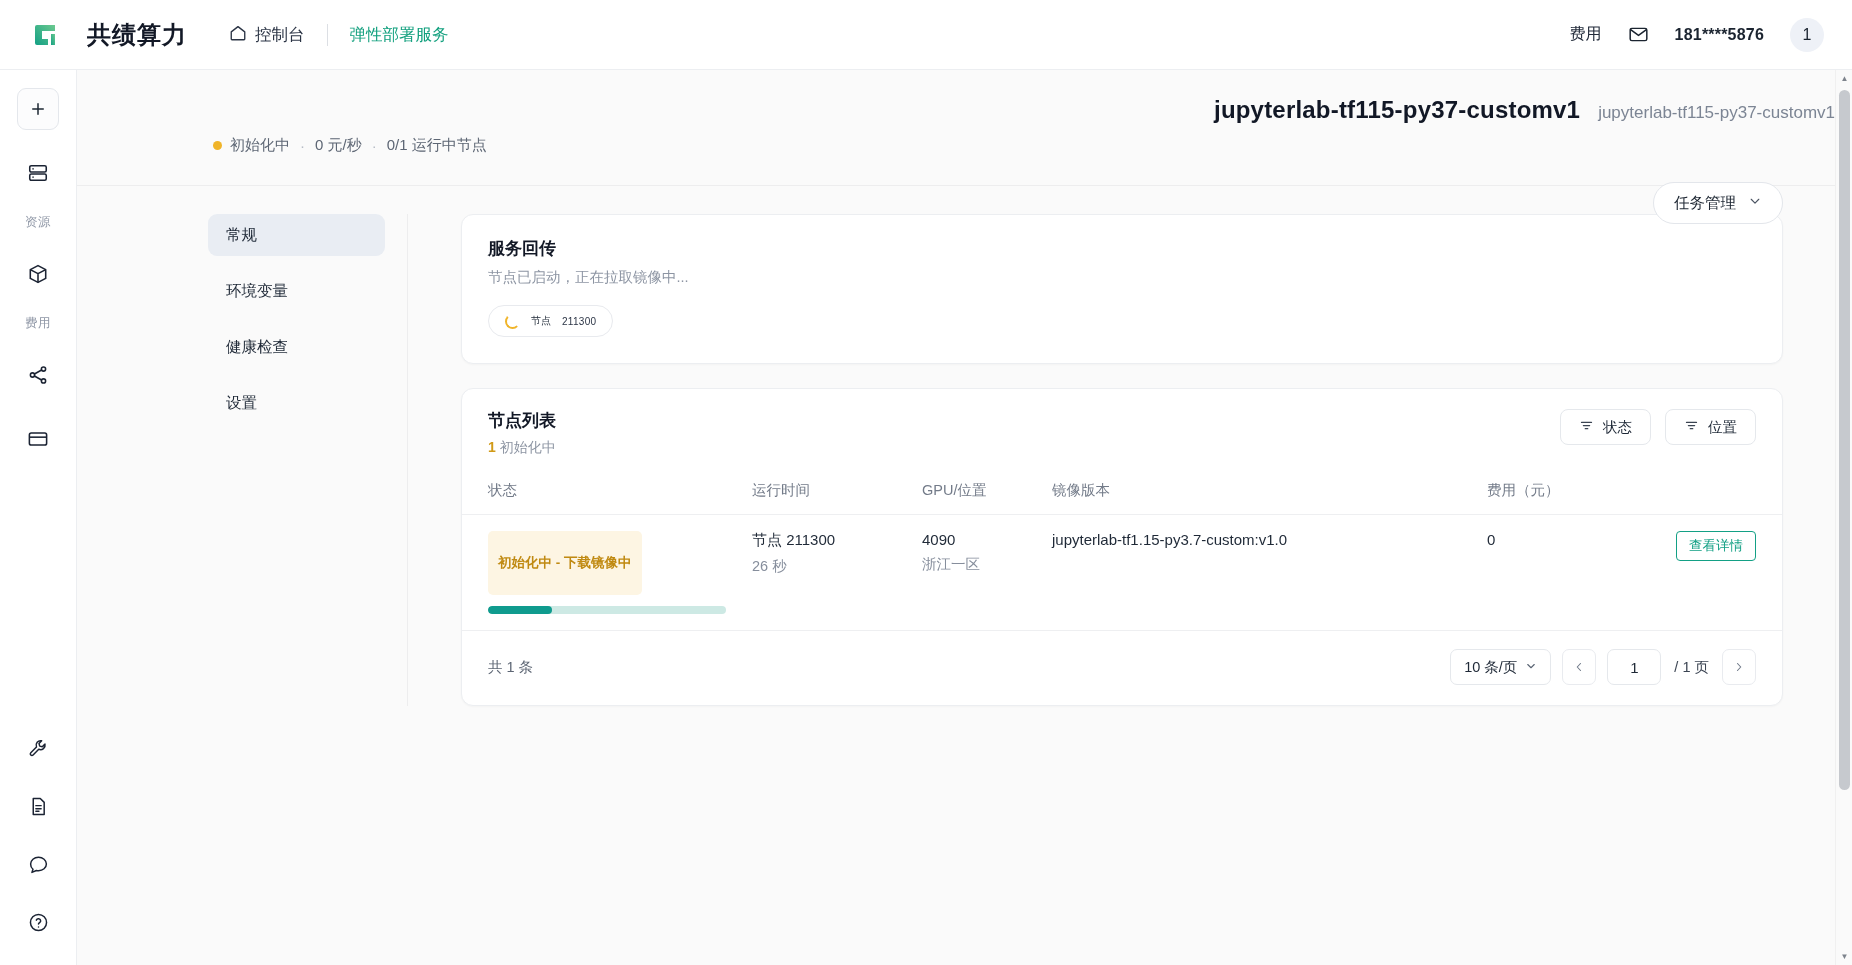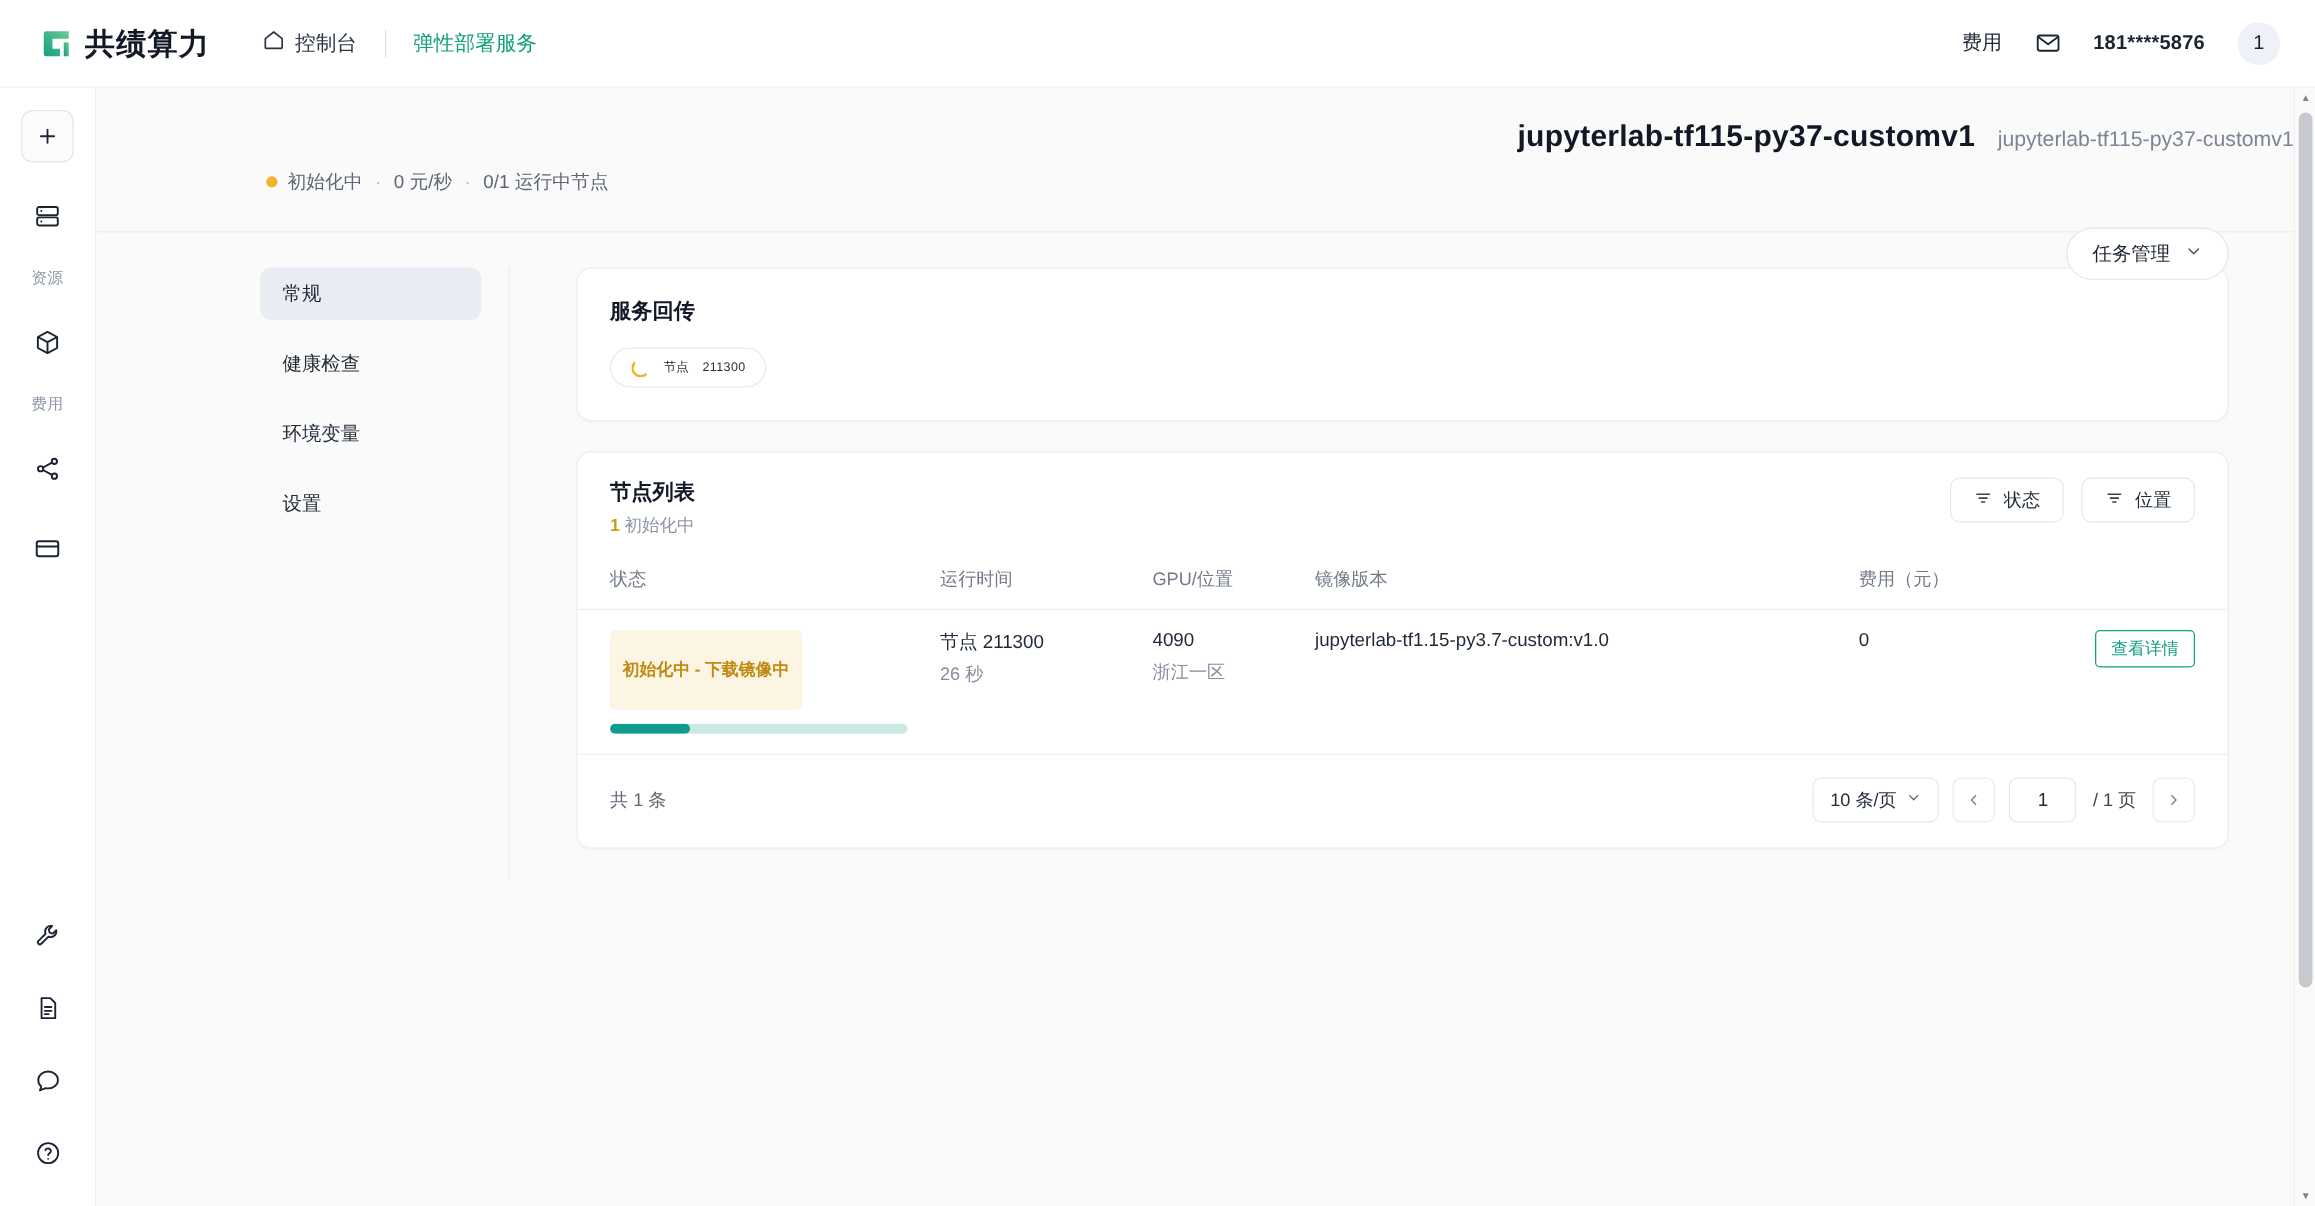--- a/index.html
+++ b/index.html
@@ -10,21 +10,21 @@
     overflow: hidden;
   }
   .app { position: relative; width: 1852px; height: 965px; background:#fff; }
 
   
   .topbar {
     position: absolute; top:0; left:0; right:0; height: 70px;
     background:#fff; border-bottom:1px solid #eceef1;
     display:flex; align-items:center; z-index: 5;
   }
-  .brand { display:flex; align-items:center; gap:6px; margin-left:28px; }
+  .brand { display:flex; align-items:center; gap:25px; margin-left:28px; }
   .logo-mark { width:34px; height:34px; }
   .brand-name {
     font-size:24px; font-weight:700; letter-spacing:1px; color:#121826;
   }
   .nav-home {
     display:flex; align-items:center; gap:8px; margin-left:42px;
     font-size:16.5px; color:#2b3445;
   }
   .nav-divider { width:1px; height:22px; background:#dcdfe4; margin:0 22px; }
   .nav-current { font-size:16.5px; color:#12a07e; }
@@ -345,34 +345,35 @@
       <div class="head-rule"></div>
     </div>
 
     <div class="content">
 
       <div class="side-tabs">
         <div class="side-tab active">
           <span>常规</span>
         </div>
         <div class="side-tab">
+          <span>环境变量</span>
+        </div>
+        <div class="side-tab">
           <span>健康检查</span>
-        </div>
-        <div class="side-tab">
-          <span>环境变量</span>
         </div>
         <div class="side-tab">
           <span>设置</span>
         </div>
       </div>
 
       <div class="panel">
 
         <div class="card svc">
           <div class="card-title">服务回传</div>
+          <div class="card-sub">节点已启动，正在拉取镜像中...</div>
           <div class="node-chip">
             <span class="spinner"></span>
             <span>节点</span>
             <span class="chip-id">211300</span>
           </div>
         </div>
 
         <div class="card">
           <div class="nl-head">
             <div>

